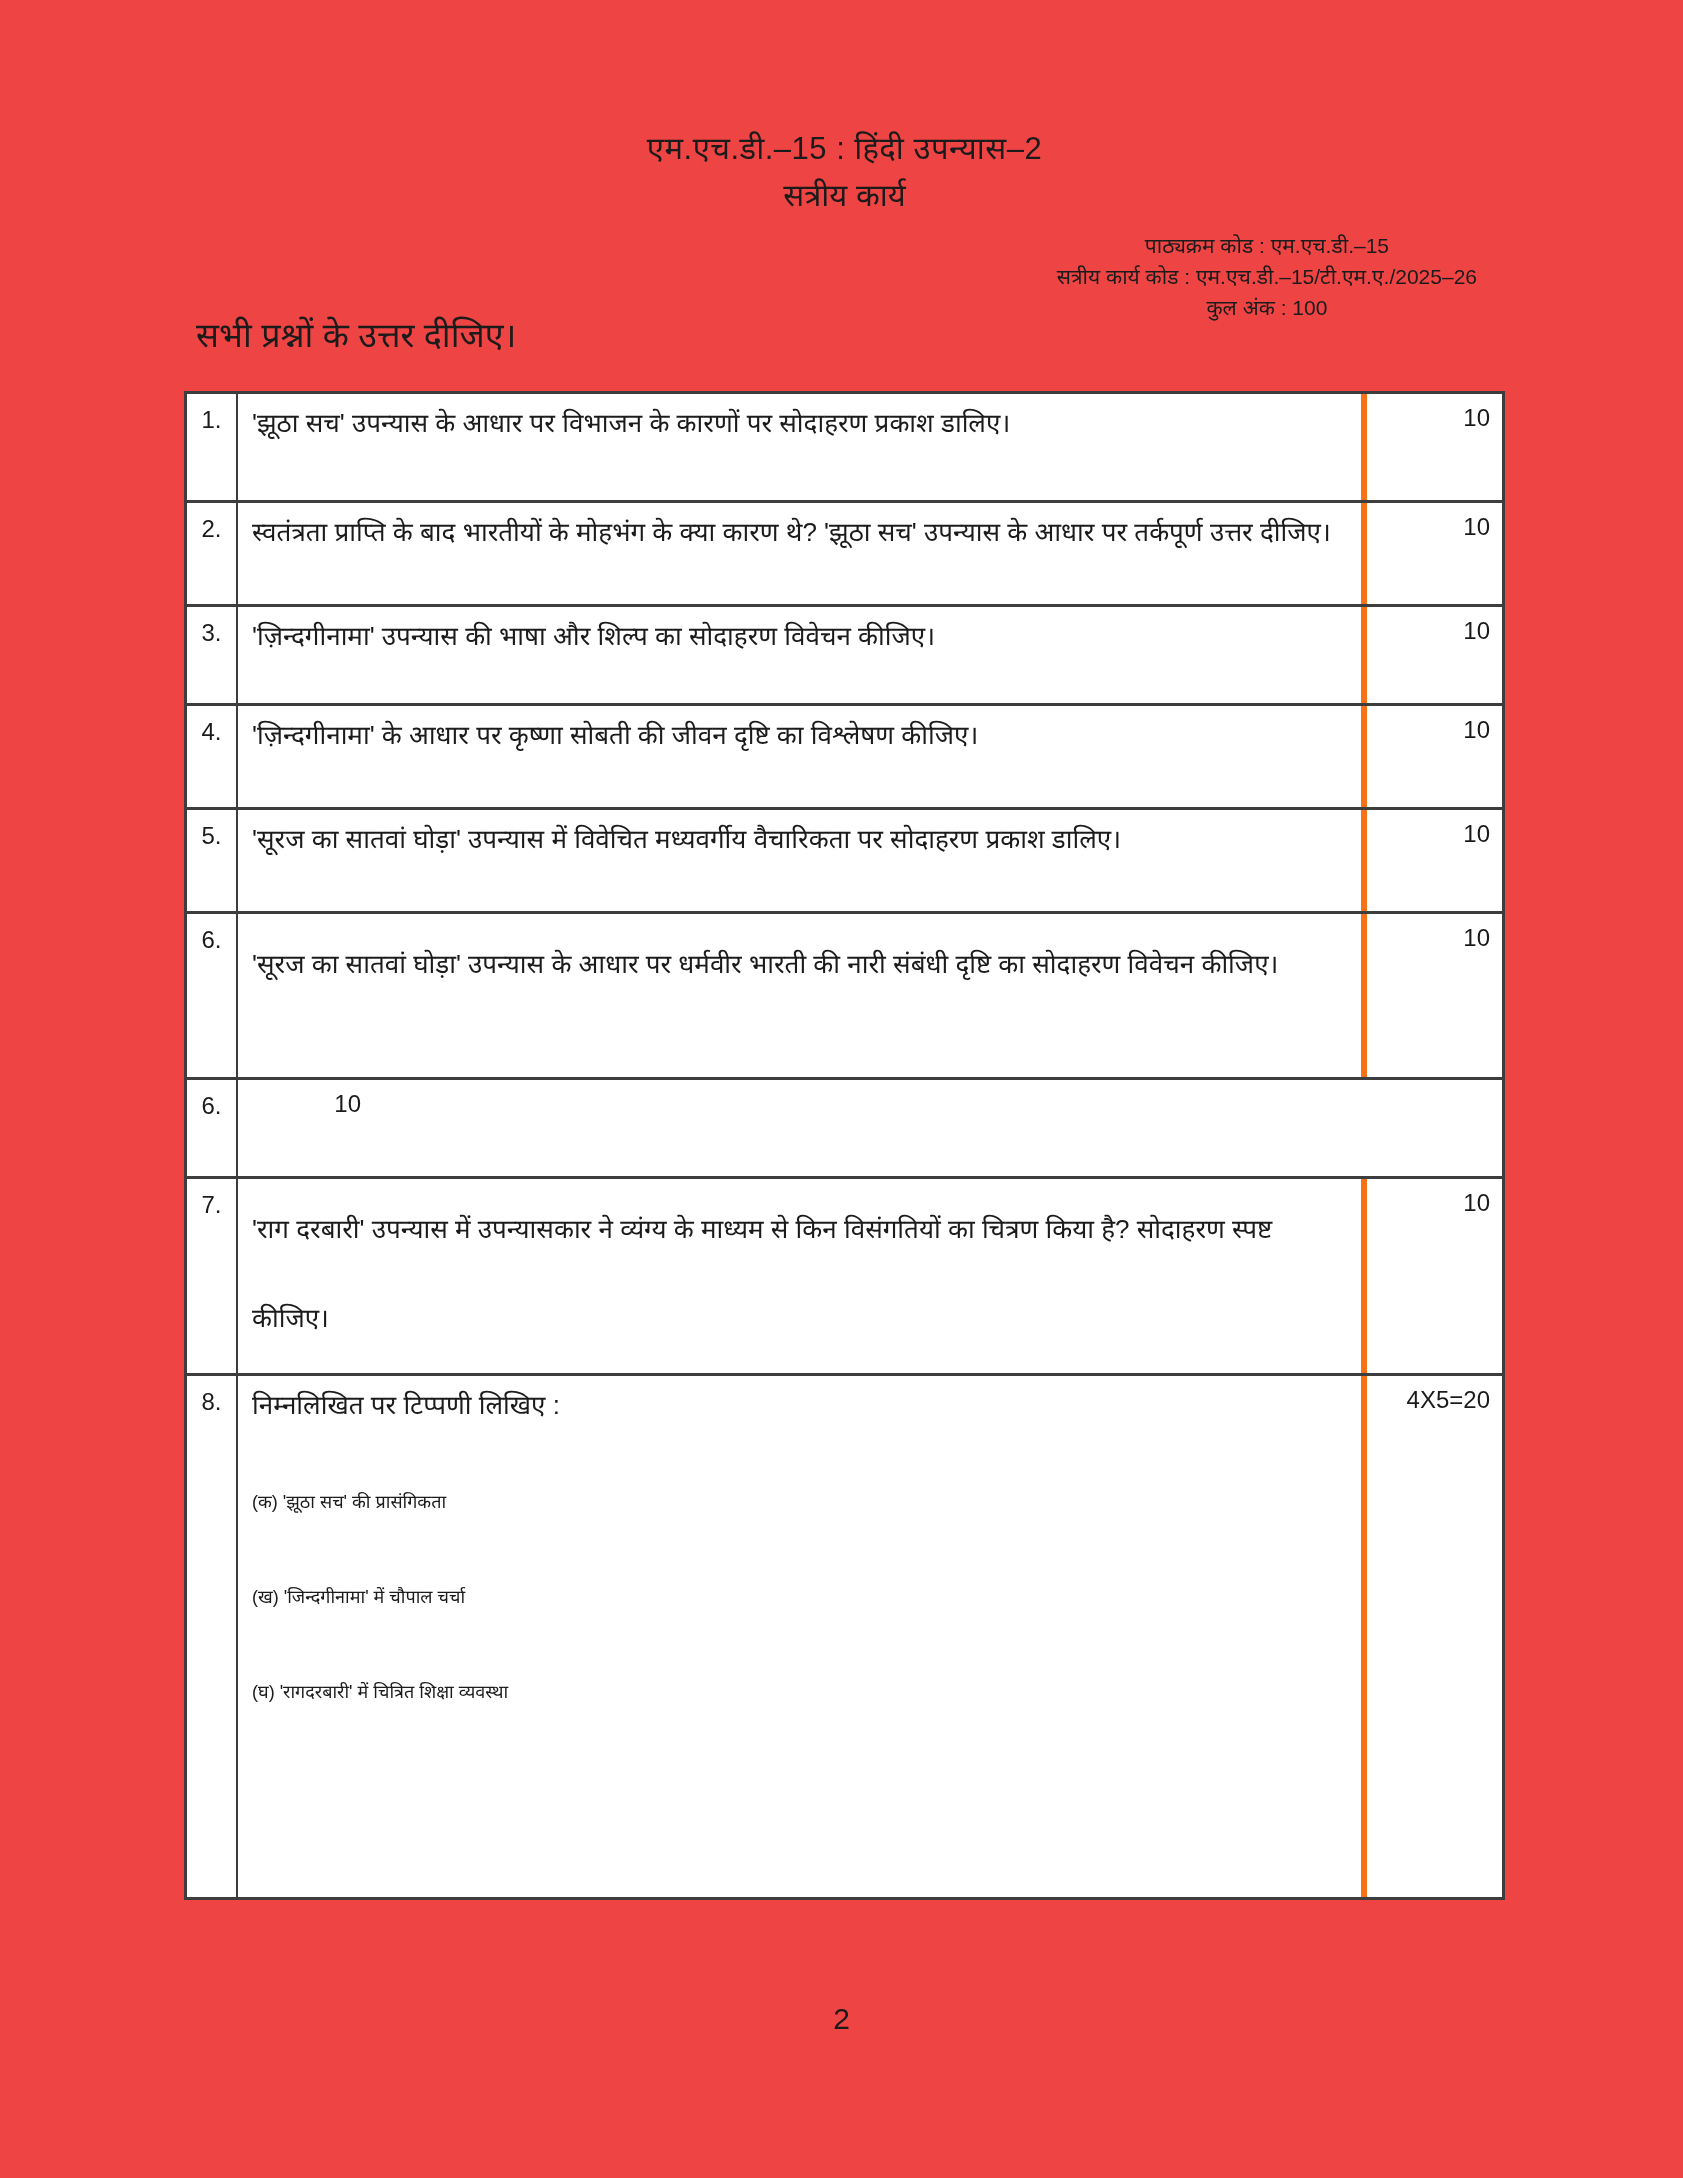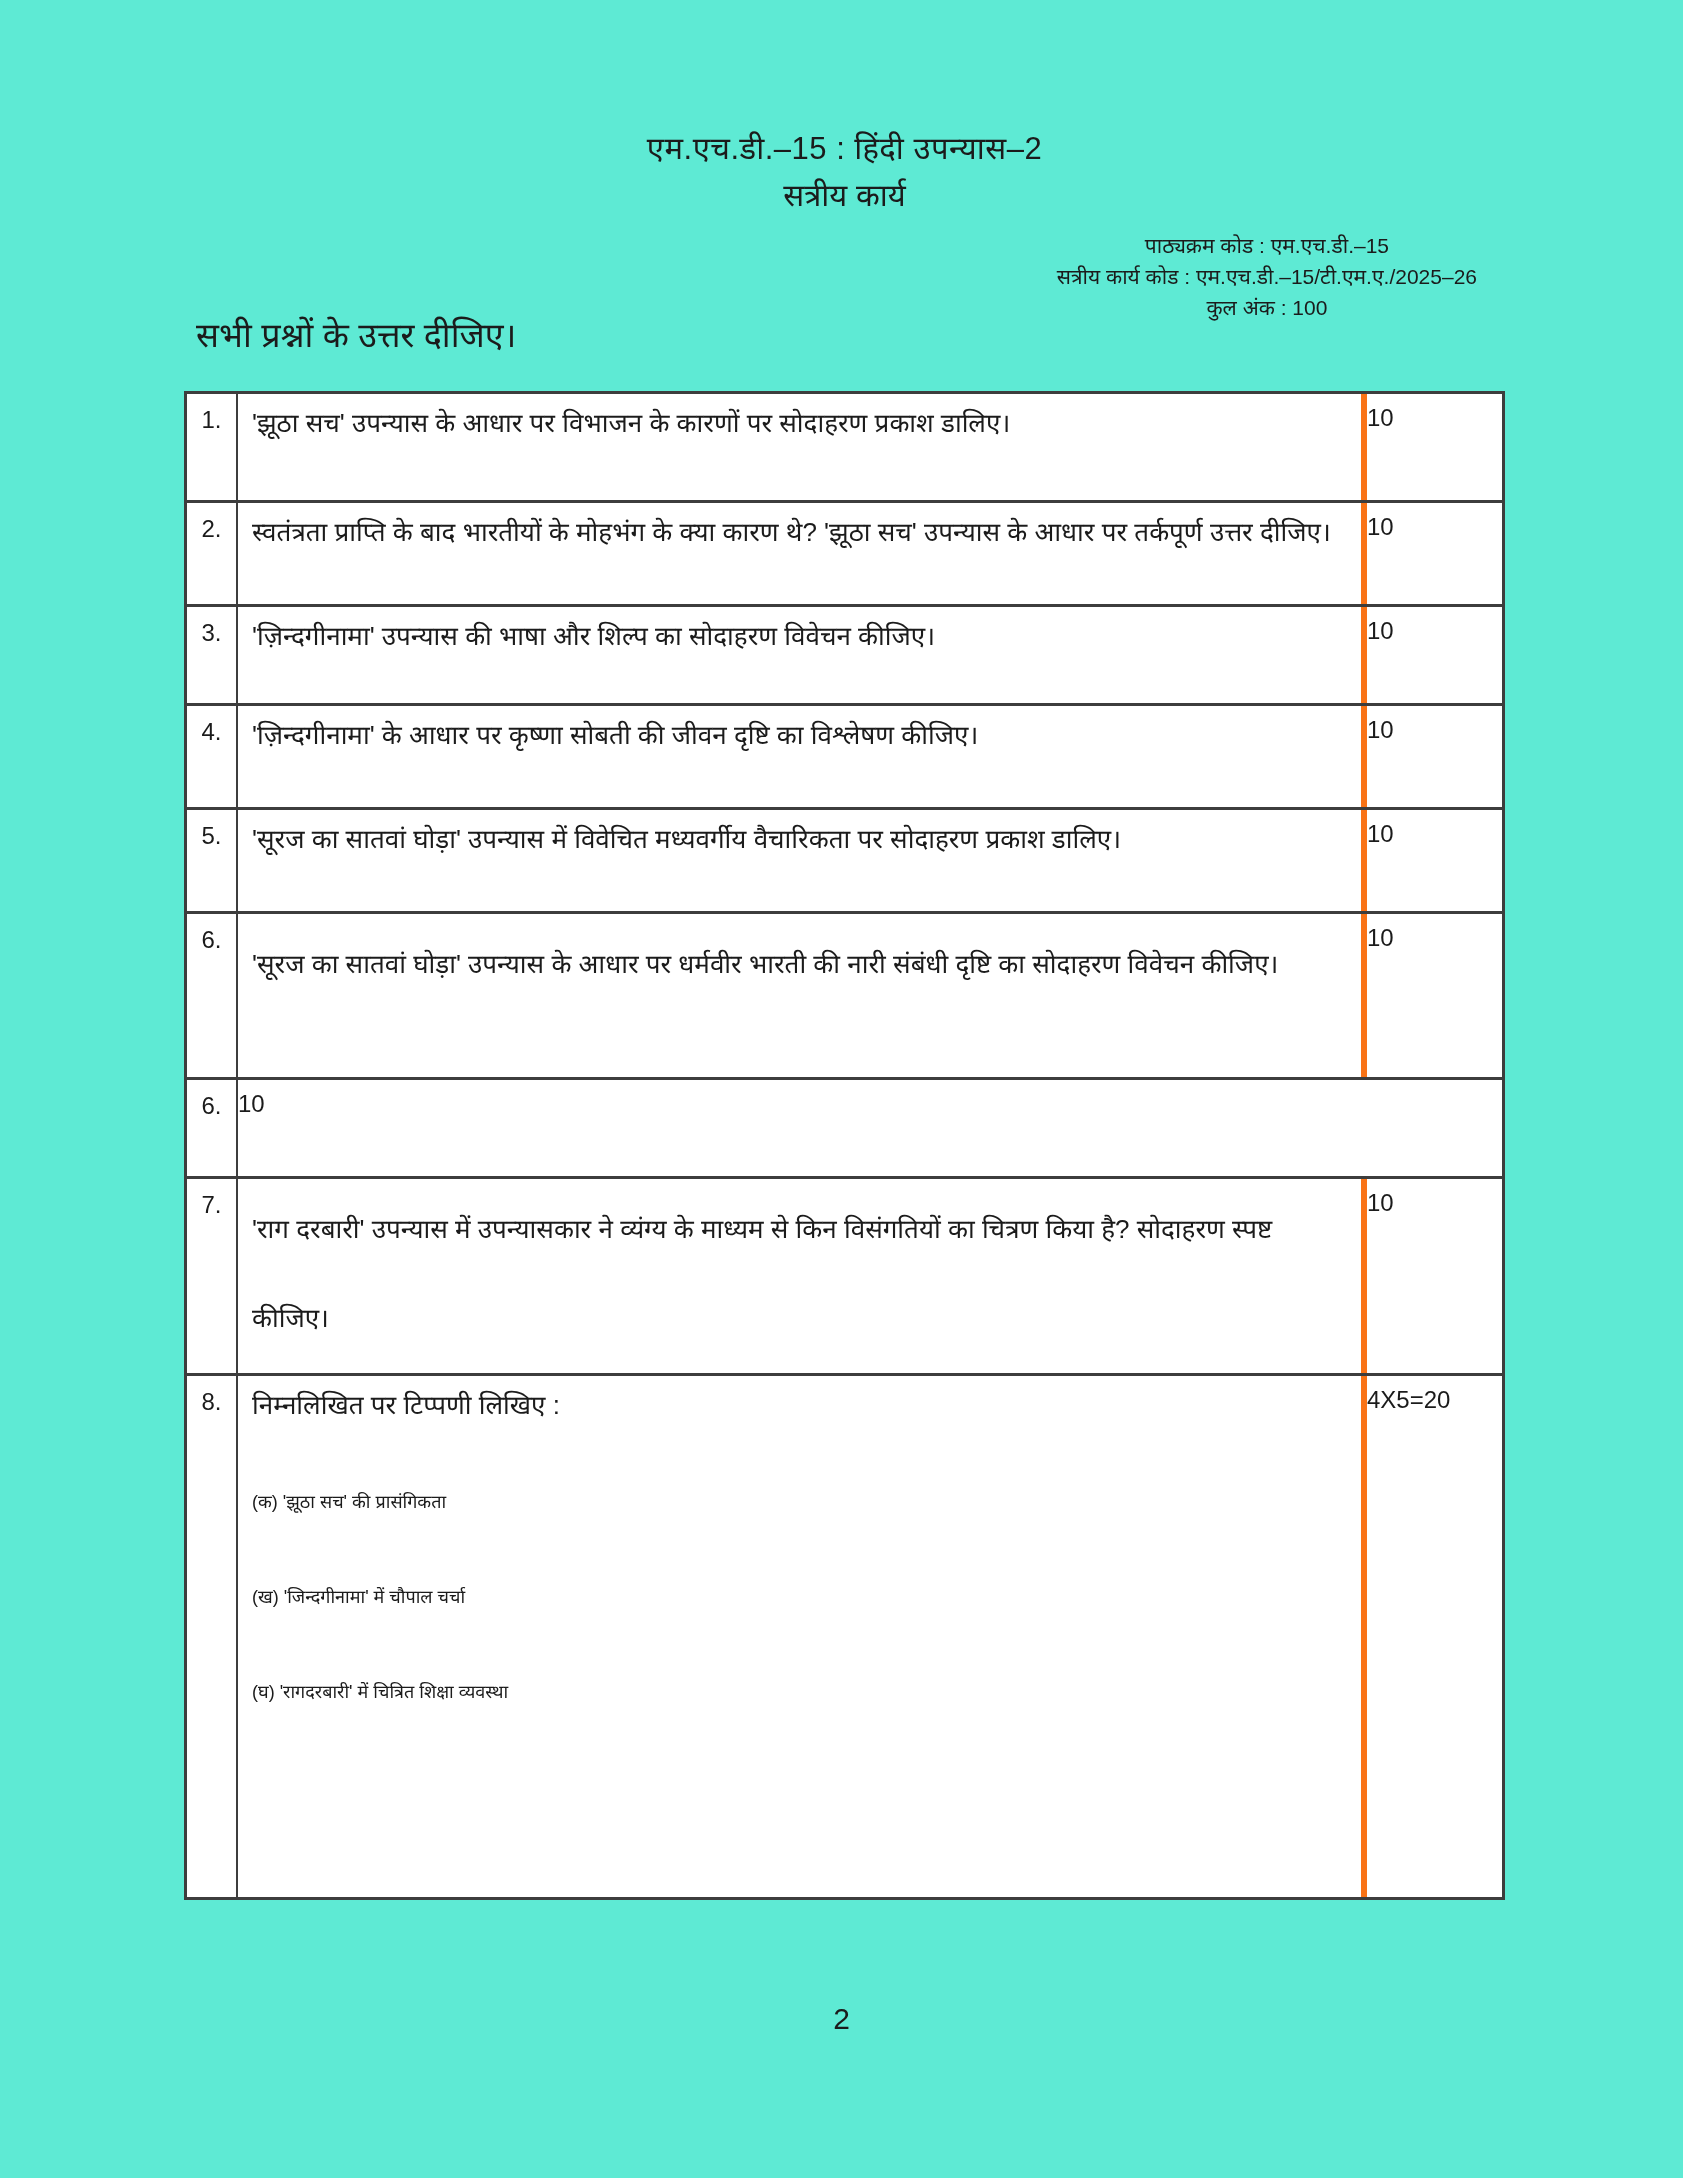--- a/index.html
+++ b/index.html
@@ -3,21 +3,21 @@
 <meta charset="utf-8">
 <style>
   * { margin: 0; padding: 0; box-sizing: border-box; }
   html, body { background: #ffffff; }
   body {
     width: 1683px; height: 2178px;
     font-family: "Liberation Sans", sans-serif;
     color: #1b1b1b;
     position: relative;
   }
-  .page { position: relative; width: 1683px; height: 2178px; background: #5eead4; overflow: hidden; }
+  .page { position: relative; width: 1683px; height: 2178px; background: #ef4444; overflow: hidden; }
 
   .title-block {
     position: absolute; top: 125px; left: 0; width: 1689px;
     text-align: center;
   }
   .title-line1 { font-size: 31px; line-height: 48px; letter-spacing: 0.5px; }
   .title-line2 { font-size: 31px; line-height: 46px; }
 
   .meta-block {
     position: absolute; top: 230px; right: 206px;
@@ -43,21 +43,21 @@
   }
   .cell-text {
     flex: 1 1 auto;
     border-right: 6px solid #f97316;
     padding: 6px 24px 0 14px;
     font-size: 26px; line-height: 46px;
   }
   .cell-text .qtext.double { line-height: 89px; }
   .cell-marks {
     width: 135px; flex: 0 0 135px;
-    font-size: 24px;
+    text-align: right; font-size: 24px;
     padding: 10px 12px 0 0;
   }
   .sub-items { margin-top: 14px; }
   .sub-item { margin-top: 53px; line-height: 42px; font-size: 18px; }
 
   .page-number {
     position: absolute; left: 0; width: 1683px; top: 2002px;
     text-align: center; font-size: 30px;
   }
 </style>

